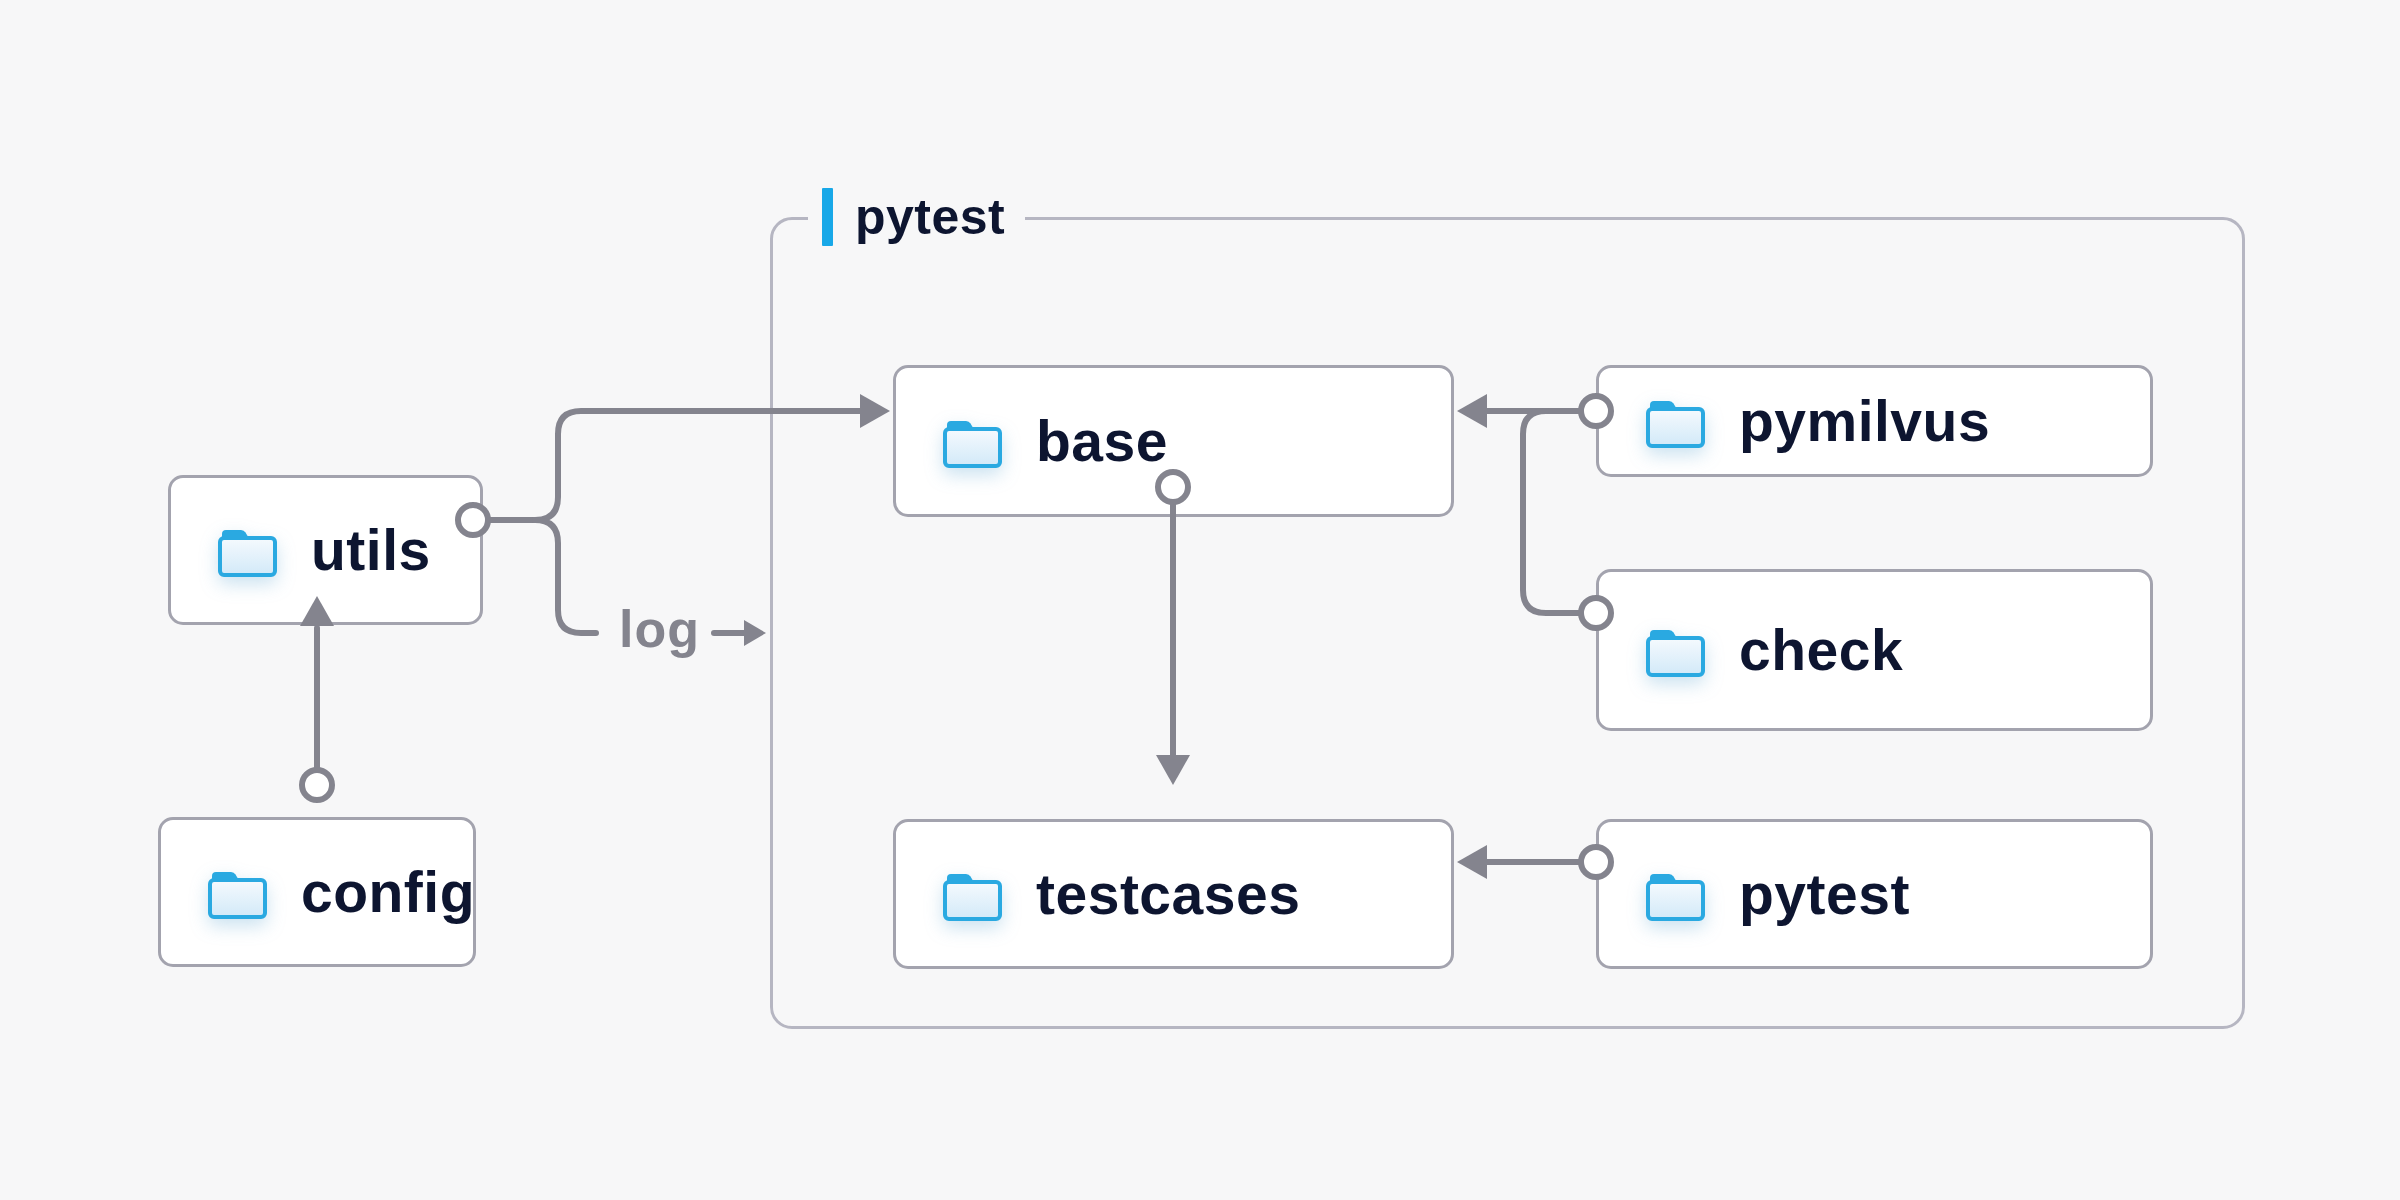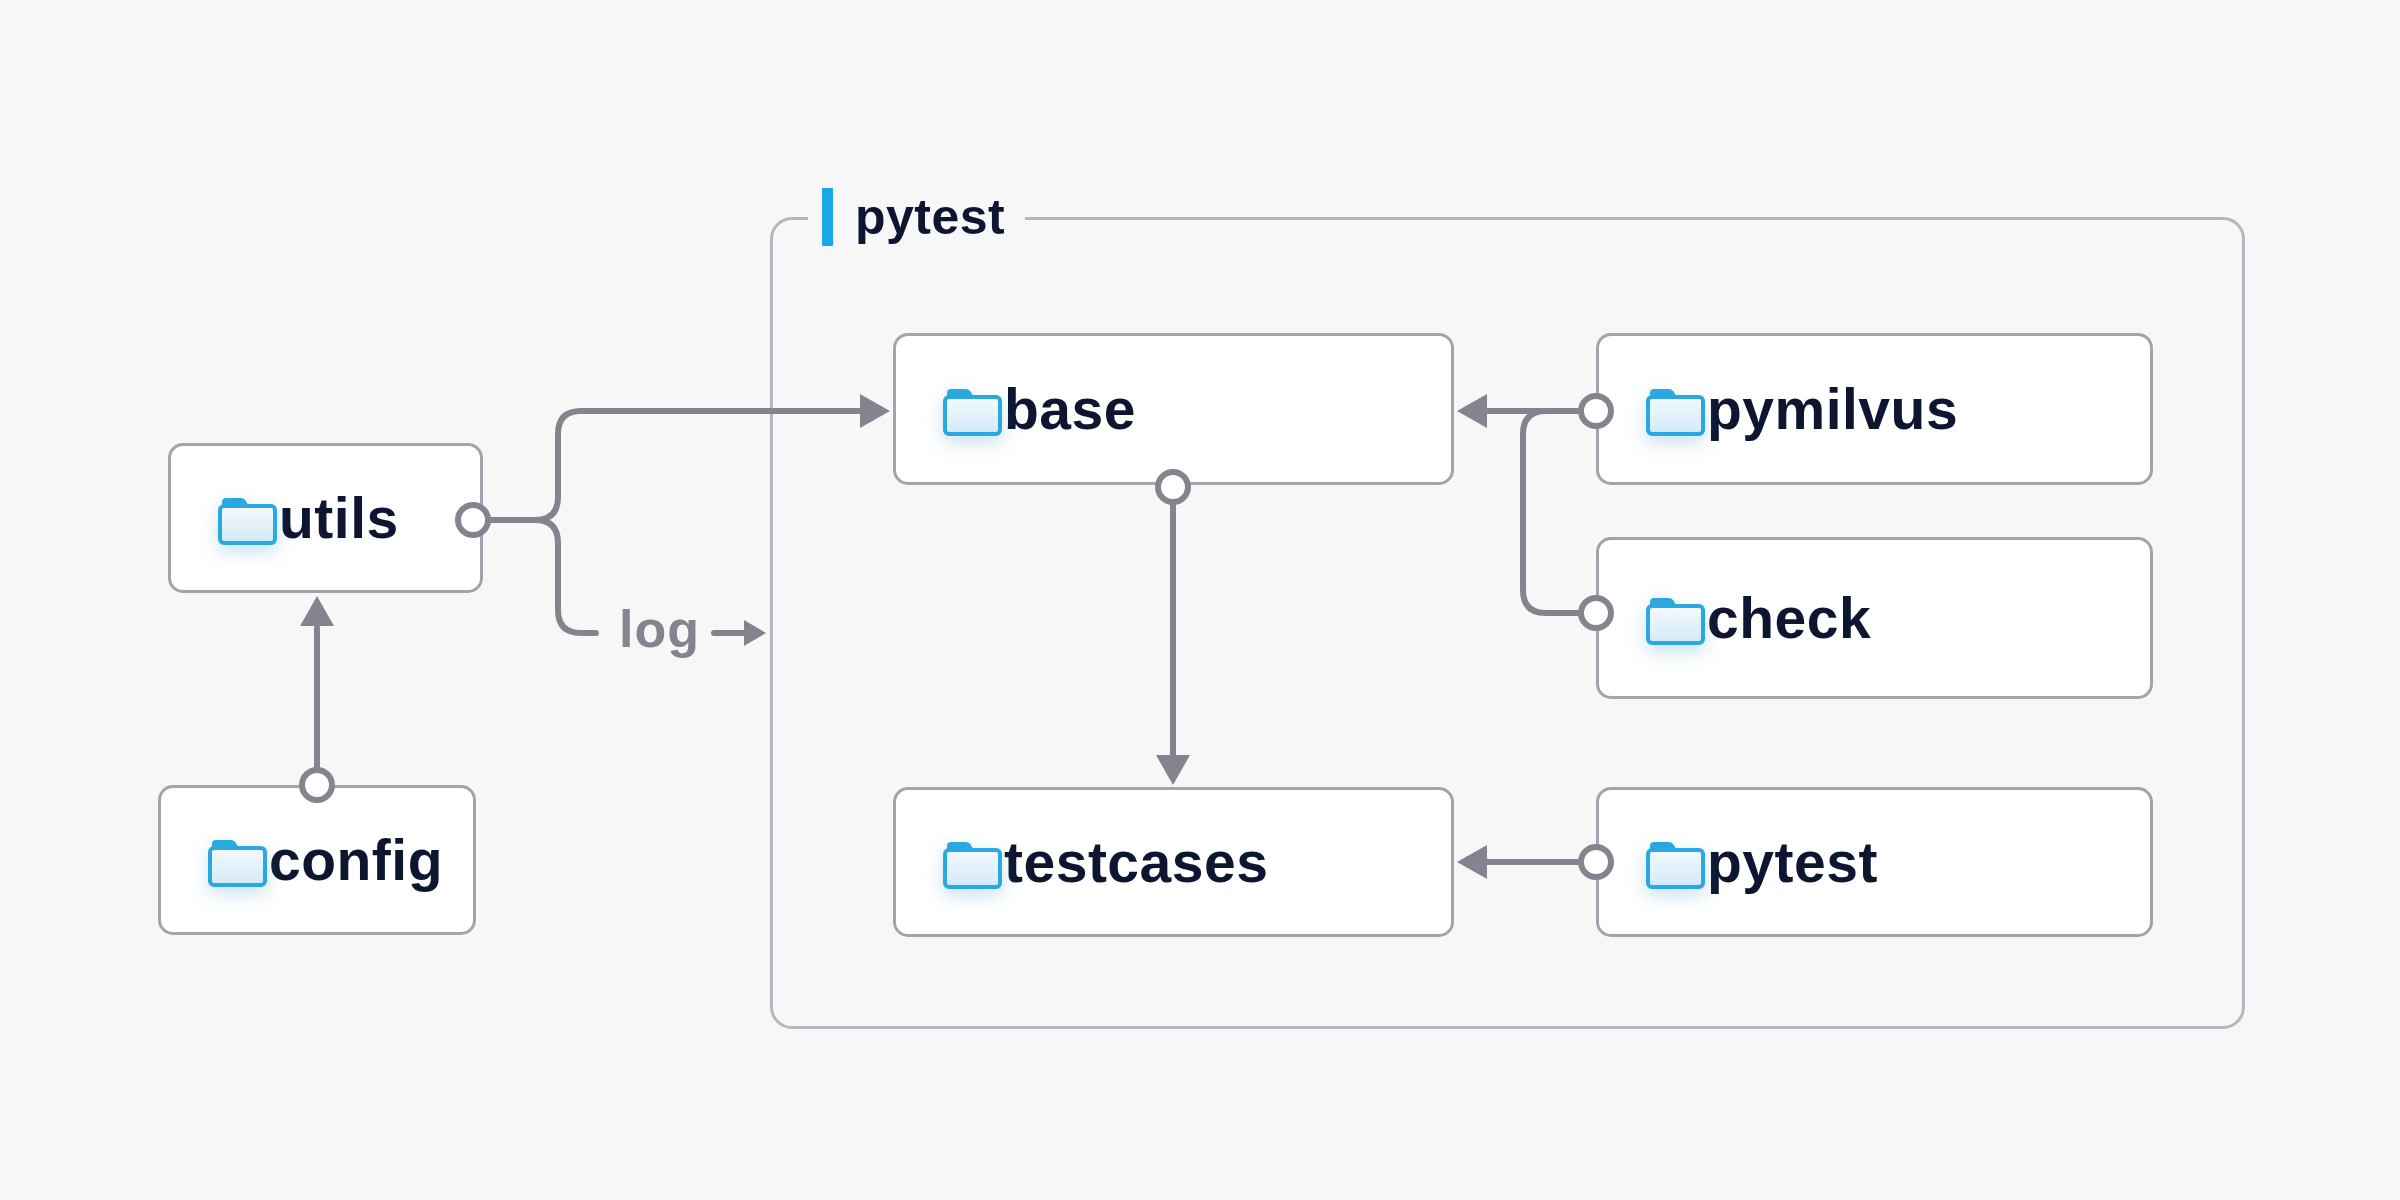--- a/index.html
+++ b/index.html
@@ -49,21 +49,23 @@
     text-align: right;
   }
   .node {
     position: absolute;
     background: #FFFFFF;
     border: 3px solid #A3A3AE;
     border-radius: 15px;
     display: flex;
     align-items: center;
     padding-left: 44px;
+    gap: 32px;
     z-index: 2;
+    margin-top: 32px;
   }
   .node .folder {
     width: 64px; height: 58px;
     flex: 0 0 auto;
     display: inline-flex;
     filter: drop-shadow(0px 7px 9px rgba(70,150,200,0.28));
   }
   .node .node-label {
     font-size: 57px;
     font-weight: 700;
@@ -192,21 +194,21 @@
   <div class="node" style="left:893px;top:333px;width:561px;height:152px">
     <span class="folder">
       <svg viewBox="0 0 64 58" width="64" height="58">
         <path d="M7 20 v-7 q0 -4 4 -4 h15 q3 0 4.5 2.5 l5 8.5 z" fill="#2AA9E1"></path>
         <rect x="5" y="17" width="55" height="37" rx="4" fill="url(#foldgrad)" stroke="#2AA9E1" stroke-width="4"></rect>
       </svg>
     </span>
     <span class="node-label">base</span>
   </div>
 
-  <div class="node" style="left:1596px;top:333px;width:557px;height:152px">
+  <div class="node" style="left:1596px;top:333px;width:557px;height:112px">
     <span class="folder">
       <svg viewBox="0 0 64 58" width="64" height="58">
         <path d="M7 20 v-7 q0 -4 4 -4 h15 q3 0 4.5 2.5 l5 8.5 z" fill="#2AA9E1"></path>
         <rect x="5" y="17" width="55" height="37" rx="4" fill="url(#foldgrad)" stroke="#2AA9E1" stroke-width="4"></rect>
       </svg>
     </span>
     <span class="node-label">pymilvus</span>
   </div>
 
   <div class="node" style="left:1596px;top:537px;width:557px;height:162px">

